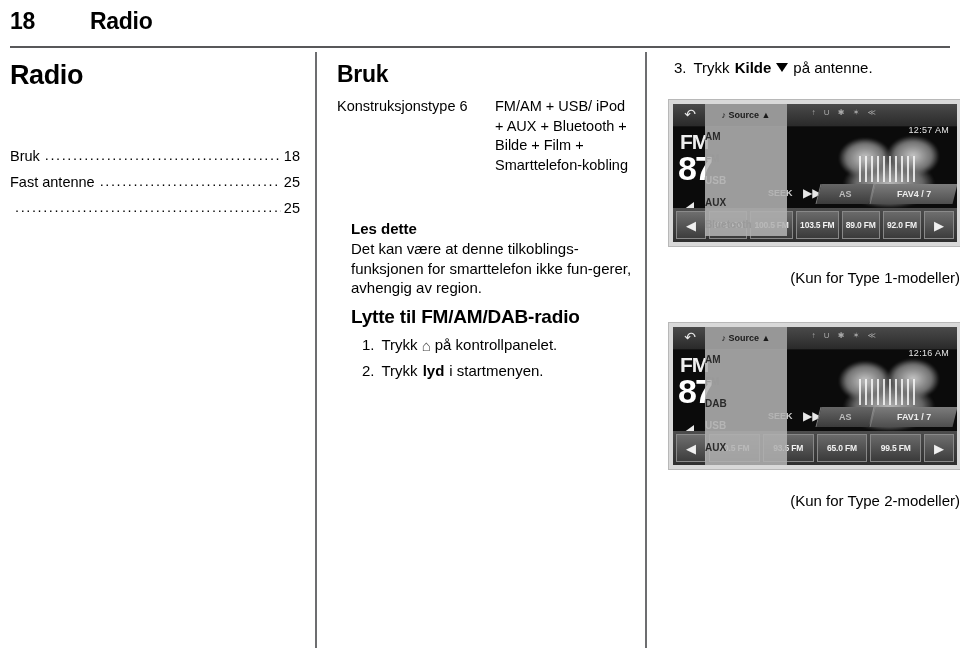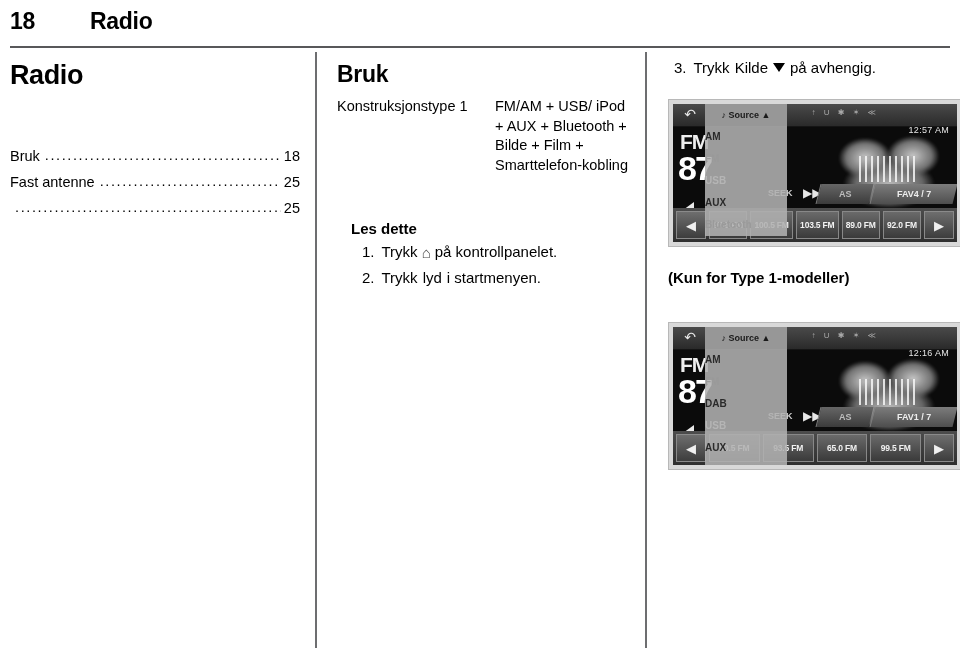--- a/index.html
+++ b/index.html
@@ -150,21 +150,21 @@
   }
   .step-num { margin-right: 7px; }
   .home-glyph {
     display: inline-block;
     margin: 0 4px;
     font-size: 15px;
     position: relative;
     top: 1px;
     color: #444;
   }
-  .bold { font-weight: 400; text-align: right; }
+  .bold { font-weight: 700; text-align: right; }
 
   
   .step-right {
     font-size: 15px;
     line-height: 22px;
     margin: 5px 0 0 6px;
     display: flex;
     align-items: baseline;
   }
   .step-right .step-num { margin-right: 7px; }
@@ -172,24 +172,23 @@
     display: inline-block;
     width: 0; height: 0;
     border-left: 6px solid transparent;
     border-right: 6px solid transparent;
     border-top: 9px solid #000;
     margin: 0 5px;
     position: relative;
     top: -1px;
   }
   .figure-caption {
-    text-align: left;
+    text-align: right;
     font-size: 15px;
     margin-top: 22px;
-    font-weight: bold;
   }
 
   
   .head-unit {
     position: relative;
     width: 292px;
     height: 146px;
     background: #d9d9d9;
     border: 1px solid #b8b8b8;
     overflow: hidden;
@@ -372,30 +371,32 @@
     </div>
   </div>
 </div>
 
 <div class="col col-mid">
   <div class="section-title">Bruk</div>
 
   <table class="spec-table">
     <tbody>
         <tr>
-      <td class="spec-key">Konstruksjonstype 1</td>
+      <td class="spec-key">Konstruksjonstype 6</td>
       <td class="spec-value">FM/AM + USB/ iPod + AUX + Bluetooth + Bilde + Film + Smarttelefon-kobling</td>
     </tr>
   </tbody>
     </table>
 
   <div class="note-block">
     <div class="note-title">Les dette</div>
+    <div class="note-text">Det kan være at denne tilkoblings-funksjonen for smarttelefon ikke fun-gerer, avhengig av region.</div>
   </div>
 
+  <div class="sub-title">Lytte til FM/AM/DAB-radio</div>
 
   <div class="steps">
     <div class="step">
       <span class="step-num">1.</span>
       <span>Trykk</span>
       <span class="home-glyph">⌂</span>
       <span>på kontrollpanelet.</span>
     </div>
     <div class="step">
       <span class="step-num">2.</span>
@@ -406,21 +407,21 @@
   </div>
 </div>
 
 <div class="col col-right">
 
   <div class="step-right">
     <span class="step-num">3.</span>
     <span>Trykk</span>
     <span class="bold" style="margin-left:5px">Kilde</span>
     <span class="tri-down"></span>
-    <span>på avhengig.</span>
+    <span>på antenne.</span>
   </div>
 
   <div class="fig-block">
     <div class="head-unit">
       <div class="hu-screen">
 
         <div class="hu-band">FM</div>
         <div class="hu-freq">87</div>
         <div class="hu-unit">KHz</div>
         <div class="hu-arrow-left"></div>
@@ -506,15 +507,16 @@
           <div class="hu-dd-item">AM</div>
           <div class="hu-dd-item dim">FM</div>
           <div class="hu-dd-item">DAB</div>
           <div class="hu-dd-item dimmer">USB</div>
           <div class="hu-dd-item">AUX</div>
           <div class="hu-dd-item dimmer">Bluetooth</div>
         </div>
 
       </div>
     </div>
+    <div class="figure-caption">(Kun for Type 2-modeller)</div>
   </div>
 
 </div>
 
 </body></html>

